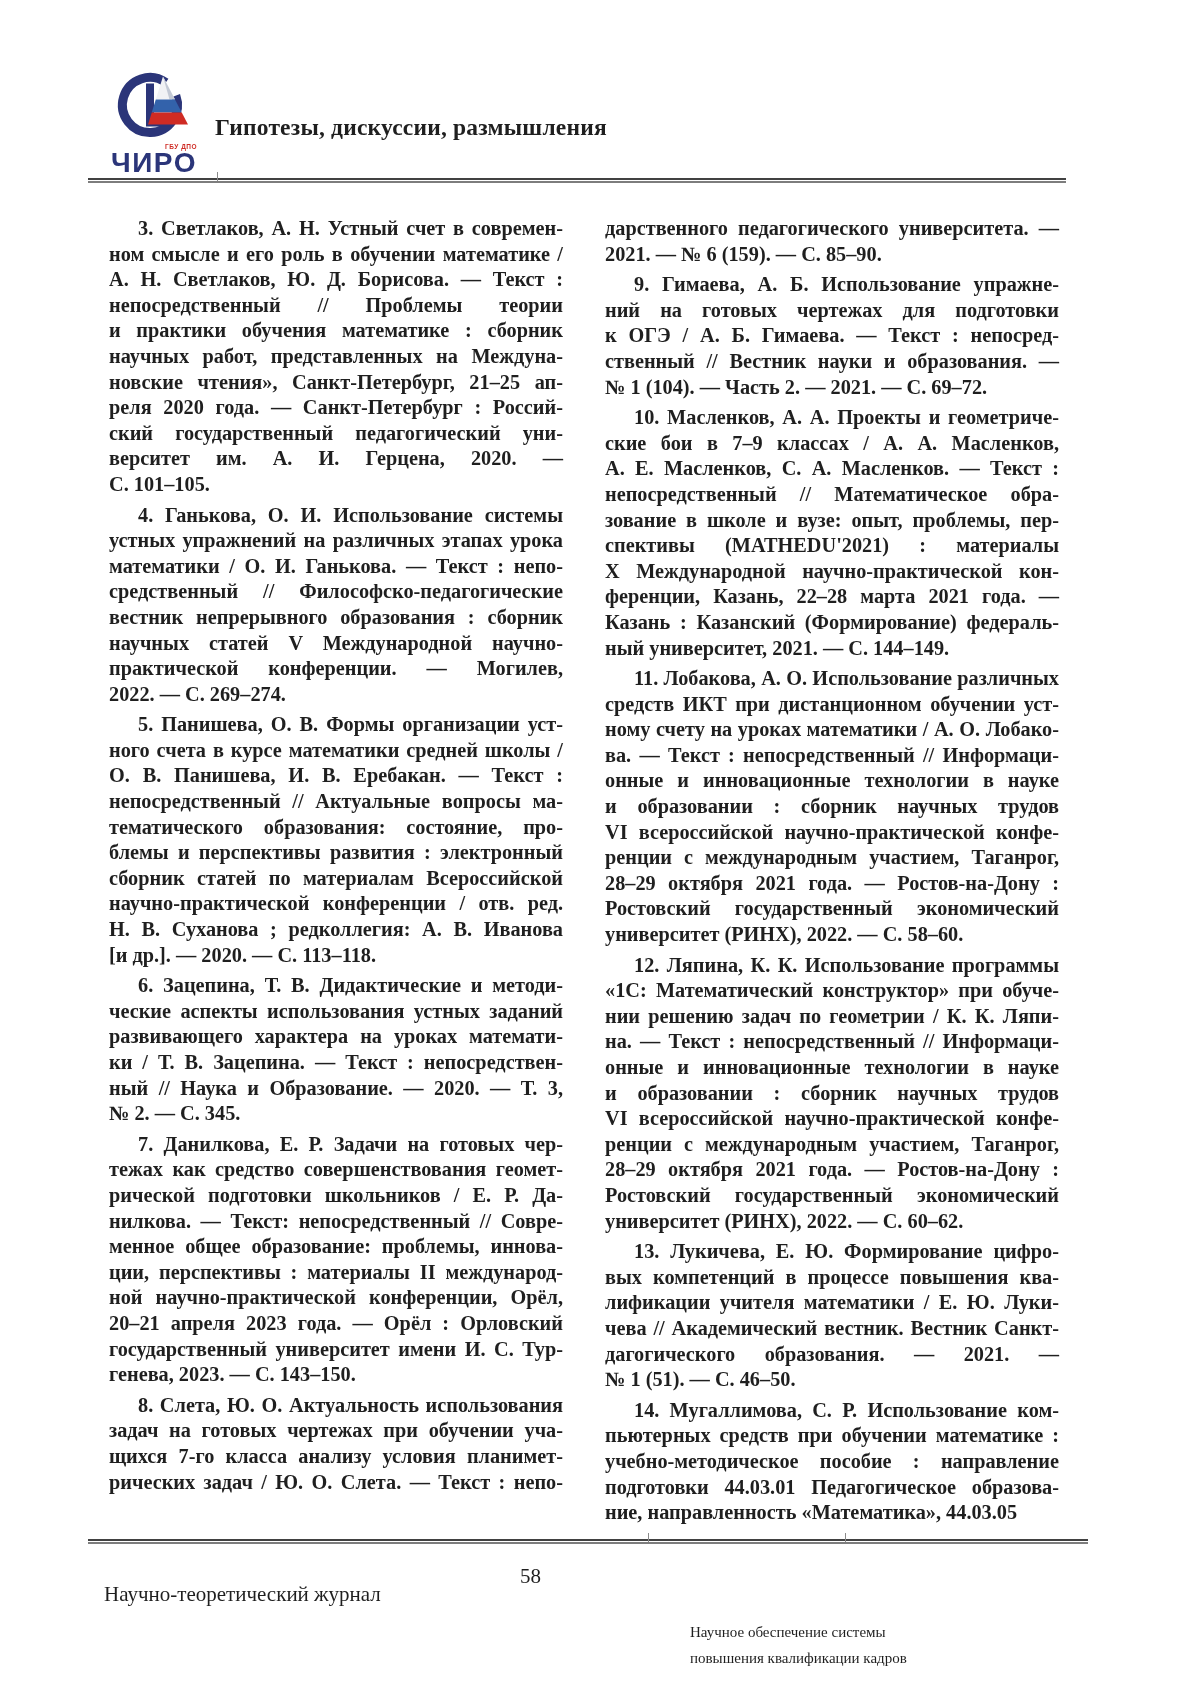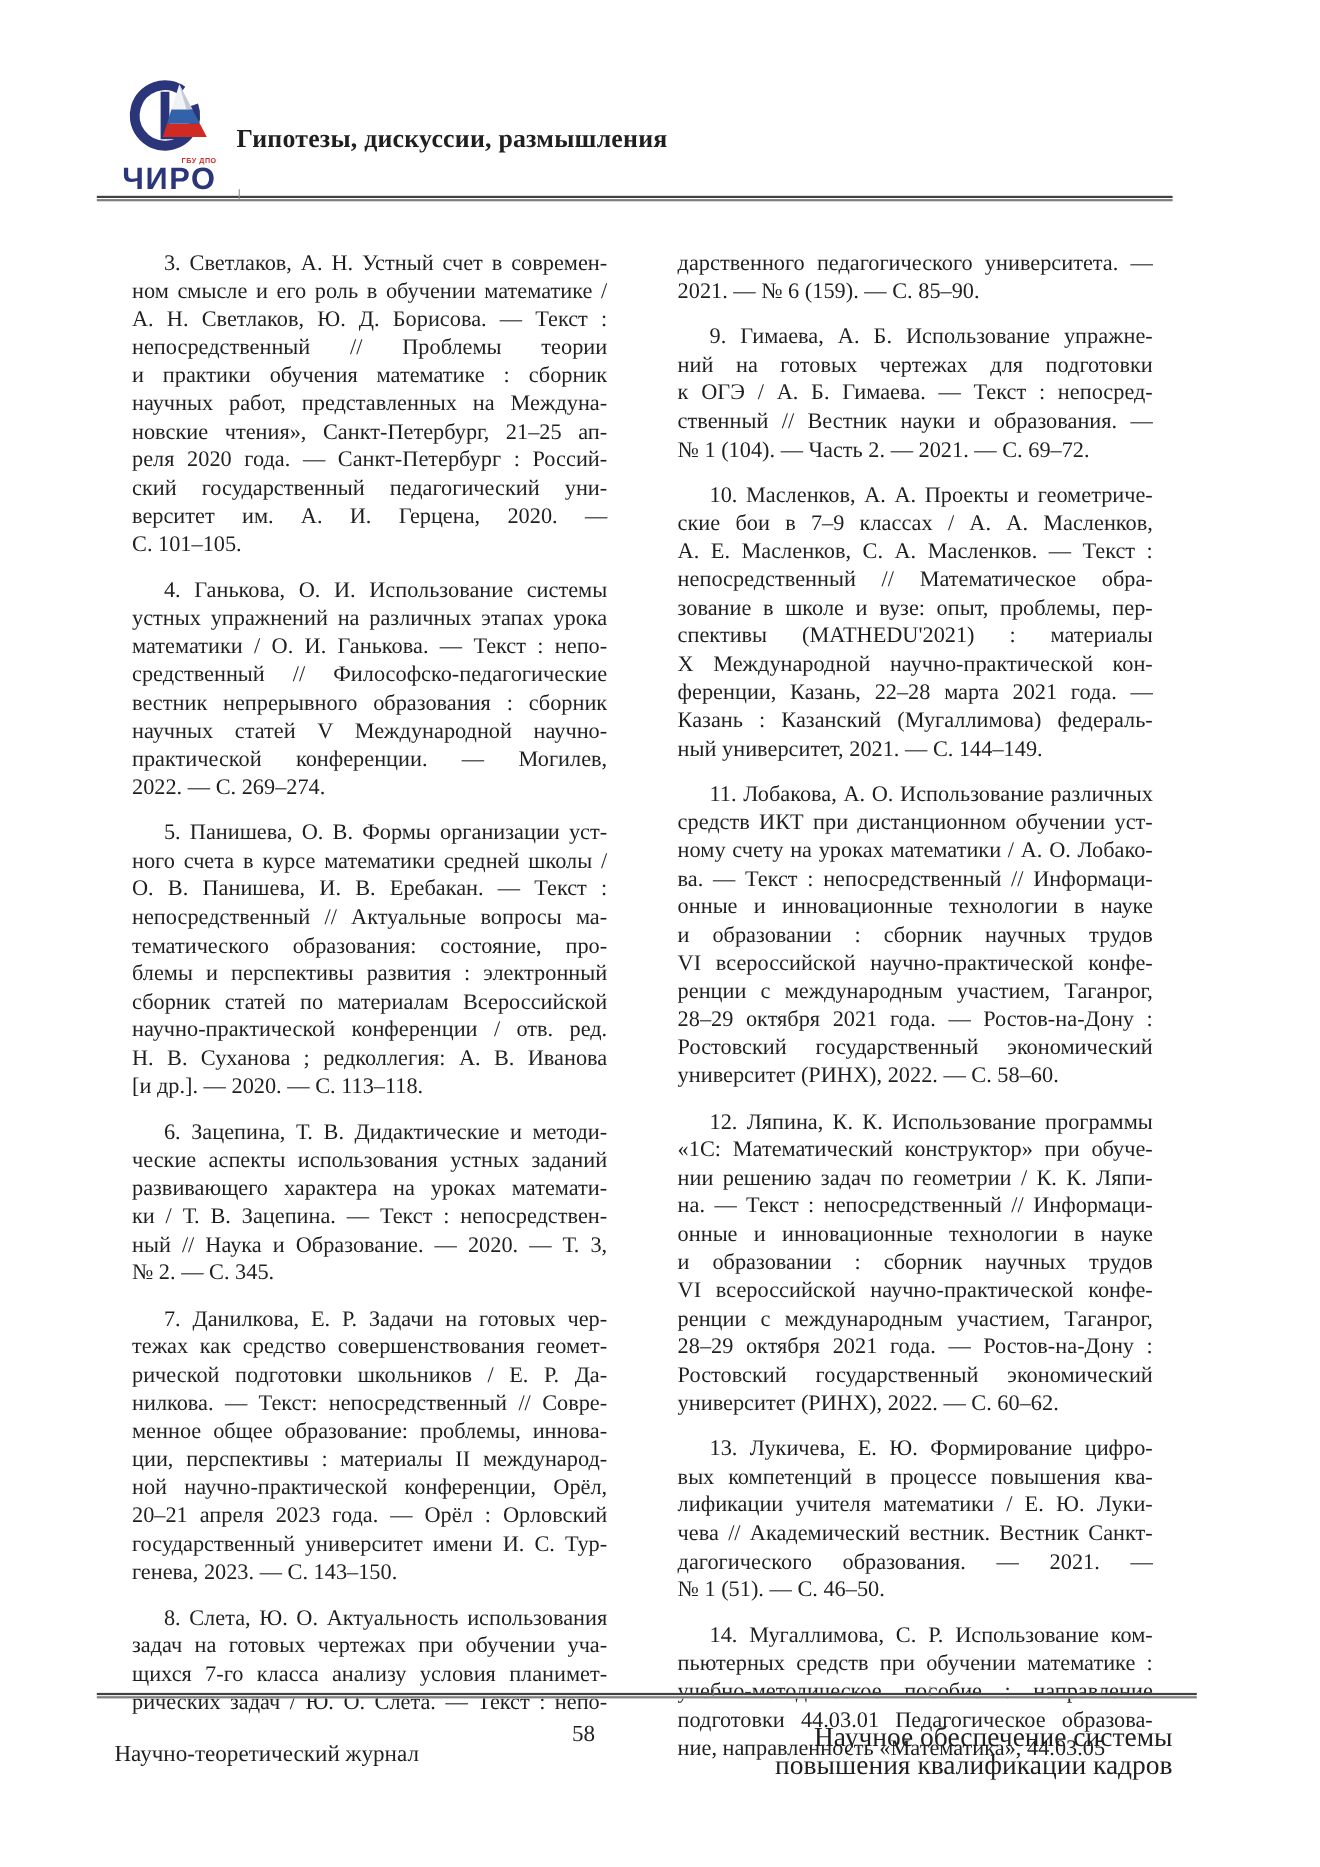--- a/index.html
+++ b/index.html
@@ -18,39 +18,39 @@
     position:absolute; height:1px; background:#ffffff;
     border-top:2px solid #414141; border-bottom:2px solid #7d7d7d;
   }
   .rule-header { left:88px; top:178px; width:978px; }
   .rule-footer { left:88px; top:1539px; width:1000px; }
   .rule-tick { position:absolute; width:1px; height:9px; background:#8a8a8a; }
   
   .columns { position:absolute; left:104px; top:211px; width:960px; display:flex; }
   .col { width:464px; }
   .col + .col { margin-left:32px; }
-  .ref-entry { margin:16px; padding:0; }
+  .ref-entry { margin:5px; padding:0;font-weight:bold; }
   .ref-line {
     font-size:20.3px; line-height:25.6px; white-space:normal;
     text-align:justify; text-align-last:justify;
   }
   .ref-line.last { text-align-last:left; }
   .ref-line.indent { text-indent:29px; }
   
   .footer-journal-type {
     position:absolute; left:104px; top:1582px;
     font-size:21px; white-space:nowrap;
   }
   .footer-page-number {
     position:absolute; left:520px; top:1564px; width:116px;
     font-size:21px; text-align:left;
   }
   .footer-journal-name {
-    position:absolute; left:690px; top:1567px; width:376px;
-    font-size:25px; line-height:25.6px; text-align:right;
+    position:absolute; left:690px; top:1620px; width:376px;
+    font-size:15px; line-height:25.6px; text-align:left;
   }
 </style>
 </head>
 <body>
 
 <div class="page">
 
   <svg class="logo" viewBox="0 0 86 105">
 
     <path d="M 63.8,26.1 A 27.5 27.5 0 1 1 53.8,13" fill="none" stroke-width="9" stroke-linecap="butt" stroke="#2b3579"></path>
@@ -152,21 +152,21 @@
         </div>
         <div class="ref-entry">
           <div class="ref-line indent">10. Масленков, А. А. Проекты и геометриче-</div>
           <div class="ref-line">ские бои в 7–9 классах / А. А. Масленков,</div>
           <div class="ref-line">А. Е. Масленков, С. А. Масленков. — Текст :</div>
           <div class="ref-line">непосредственный // Математическое обра-</div>
           <div class="ref-line">зование в школе и вузе: опыт, проблемы, пер-</div>
           <div class="ref-line">спективы (MATHEDU'2021) : материалы</div>
           <div class="ref-line">X Международной научно-практической кон-</div>
           <div class="ref-line">ференции, Казань, 22–28 марта 2021 года. —</div>
-          <div class="ref-line">Казань : Казанский (Мугаллимова) федераль-</div>
+          <div class="ref-line">Казань : Казанский (Формирование) федераль-</div>
           <div class="ref-line last">ный университет, 2021. — С. 144–149.</div>
         </div>
         <div class="ref-entry">
           <div class="ref-line indent">11. Лобакова, А. О. Использование различных</div>
           <div class="ref-line">средств ИКТ при дистанционном обучении уст-</div>
           <div class="ref-line">ному счету на уроках математики / А. О. Лобако-</div>
           <div class="ref-line">ва. — Текст : непосредственный // Информаци-</div>
           <div class="ref-line">онные и инновационные технологии в науке</div>
           <div class="ref-line">и образовании : сборник научных трудов</div>
           <div class="ref-line">VI всероссийской научно-практической конфе-</div>

